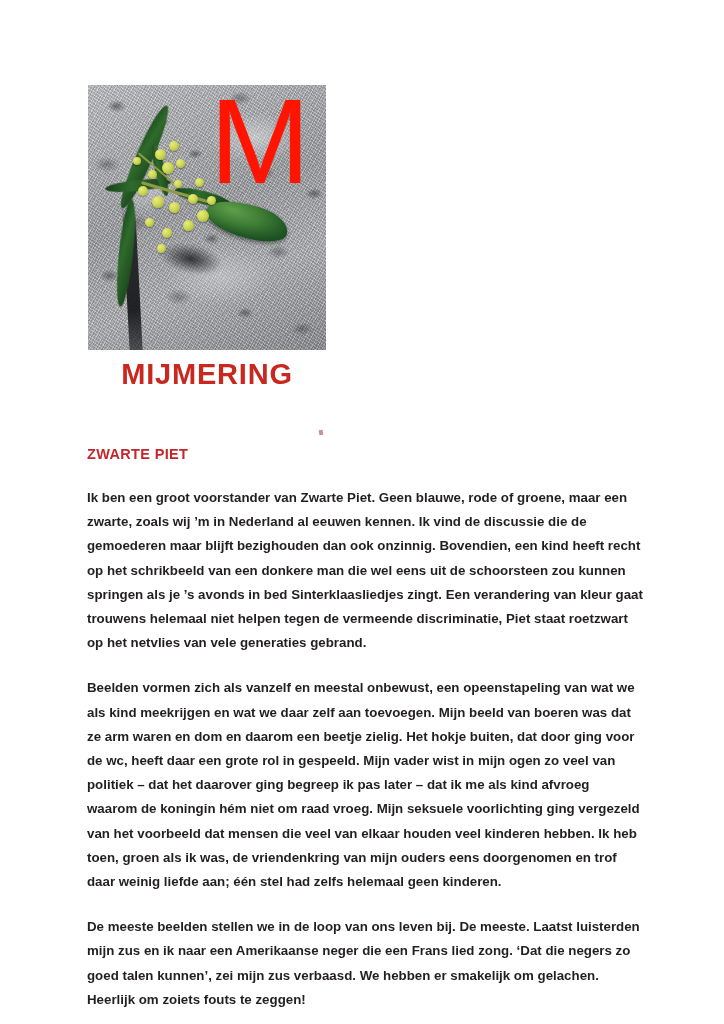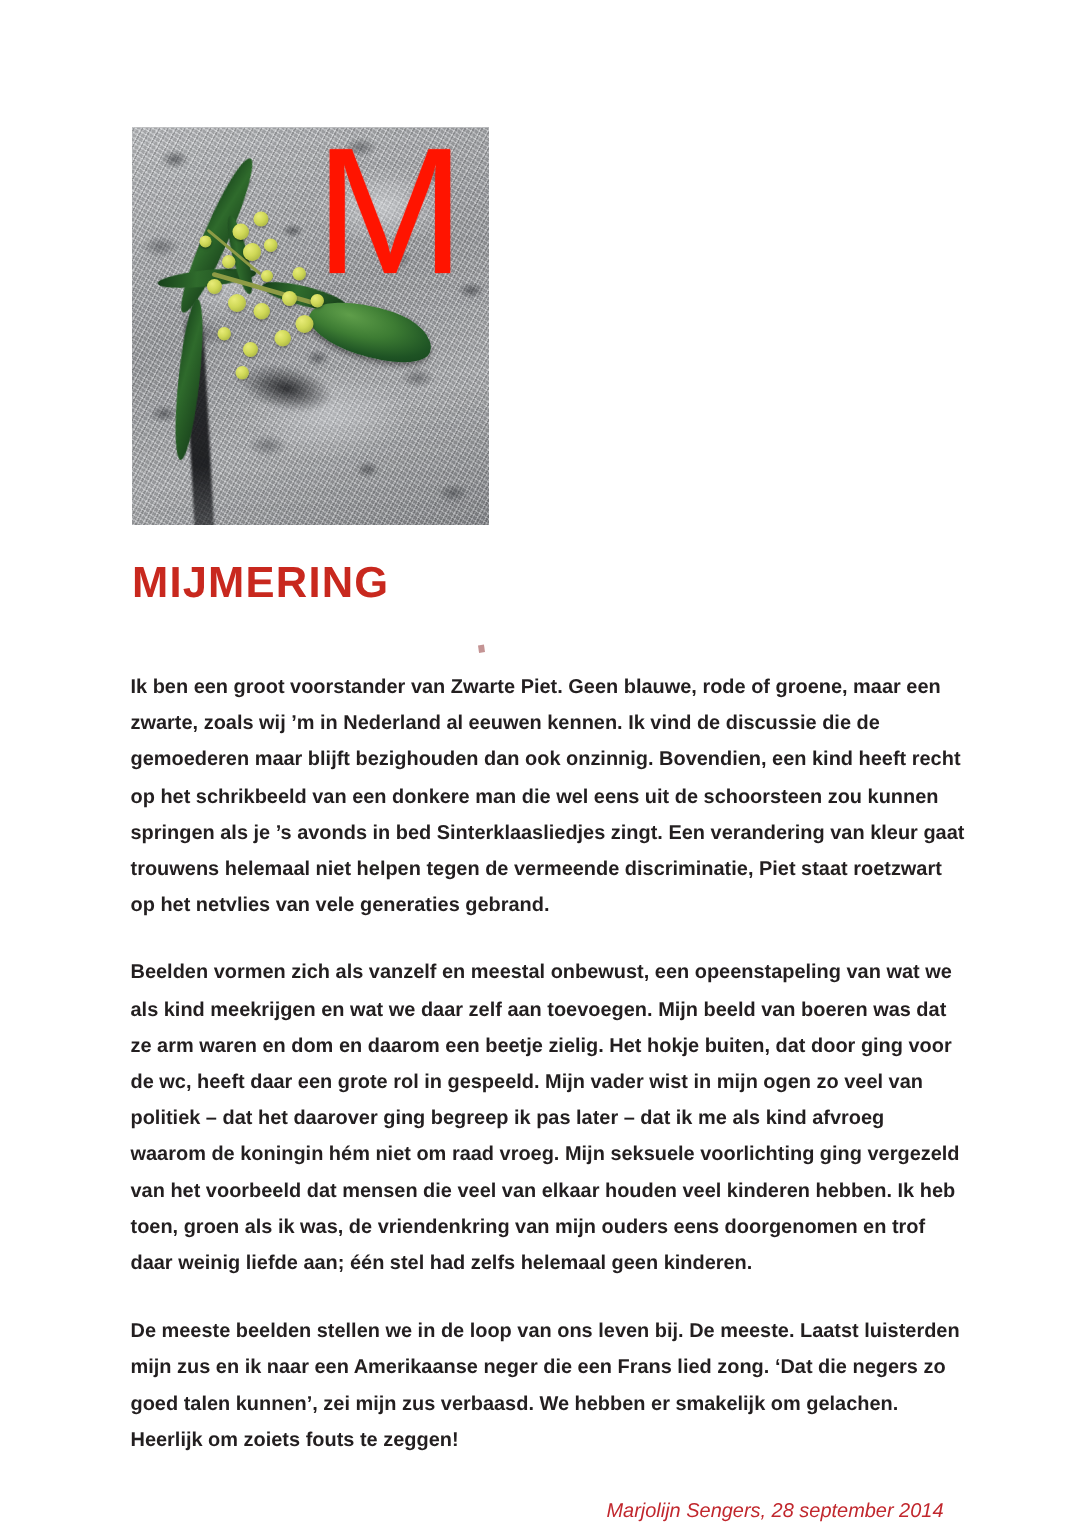--- a/index.html
+++ b/index.html
@@ -143,22 +143,22 @@
     font-family: "Liberation Sans", sans-serif;
     font-size: 120px;
     font-weight: 400;
     line-height: 1;
     color: #ff1400;
     letter-spacing: -2px;
     text-shadow: 0 0 1px rgba(255,20,0,.7);
   }
 
   .logo-wordmark {
-    margin-top: 23px;
-    text-align: left;
+    margin-top: 8px;
+    text-align: center;
     font-family: "Liberation Sans", sans-serif;
     font-size: 29px;
     font-weight: bold;
     letter-spacing: .8px;
     color: #c8281e;
   }
 
   
   .speck {
     position: absolute;
@@ -253,20 +253,21 @@
       <div class="logo-m">M</div>
     </div>
 
     <div class="logo-wordmark">MIJMERING</div>
   </div>
 
   <div class="speck"></div>
 
   <div class="article">
 
+    <h1 class="article-title">ZWARTE PIET</h1>
 
     <p class="para">Ik ben een groot voorstander van Zwarte Piet. Geen blauwe, rode of groene, maar een zwarte, zoals wij ’m in Nederland al eeuwen kennen. Ik vind de discussie die de gemoederen maar blijft bezighouden dan ook onzinnig. Bovendien, een kind heeft recht op het schrikbeeld van een donkere man die wel eens uit de schoorsteen zou kunnen springen als je ’s avonds in bed Sinterklaasliedjes zingt. Een verandering van kleur gaat trouwens helemaal niet helpen tegen de vermeende discriminatie, Piet staat roetzwart op het netvlies van vele generaties gebrand.</p>
 
     <p class="para">Beelden vormen zich als vanzelf en meestal onbewust, een opeenstapeling van wat we als kind meekrijgen en wat we daar zelf aan toevoegen. Mijn beeld van boeren was dat ze arm waren en dom en daarom een beetje zielig. Het hokje buiten, dat door ging voor de wc, heeft daar een grote rol in gespeeld. Mijn vader wist in mijn ogen zo veel van politiek – dat het daarover ging begreep ik pas later – dat ik me als kind afvroeg waarom de koningin hém niet om raad vroeg. Mijn seksuele voorlichting ging vergezeld van het voorbeeld dat mensen die veel van elkaar houden veel kinderen hebben. Ik heb toen, groen als ik was, de vriendenkring van mijn ouders eens doorgenomen en trof daar weinig liefde aan; één stel had zelfs helemaal geen kinderen.</p>
 
     <p class="para">De meeste beelden stellen we in de loop van ons leven bij. De meeste. Laatst luisterden mijn zus en ik naar een Amerikaanse neger die een Frans lied zong. ‘Dat die negers zo goed talen kunnen’, zei mijn zus verbaasd. We hebben er smakelijk om gelachen. Heerlijk om zoiets fouts te zeggen!</p>
 
     <div class="signature">Marjolijn Sengers, 28 september 2014</div>
   </div>
 

